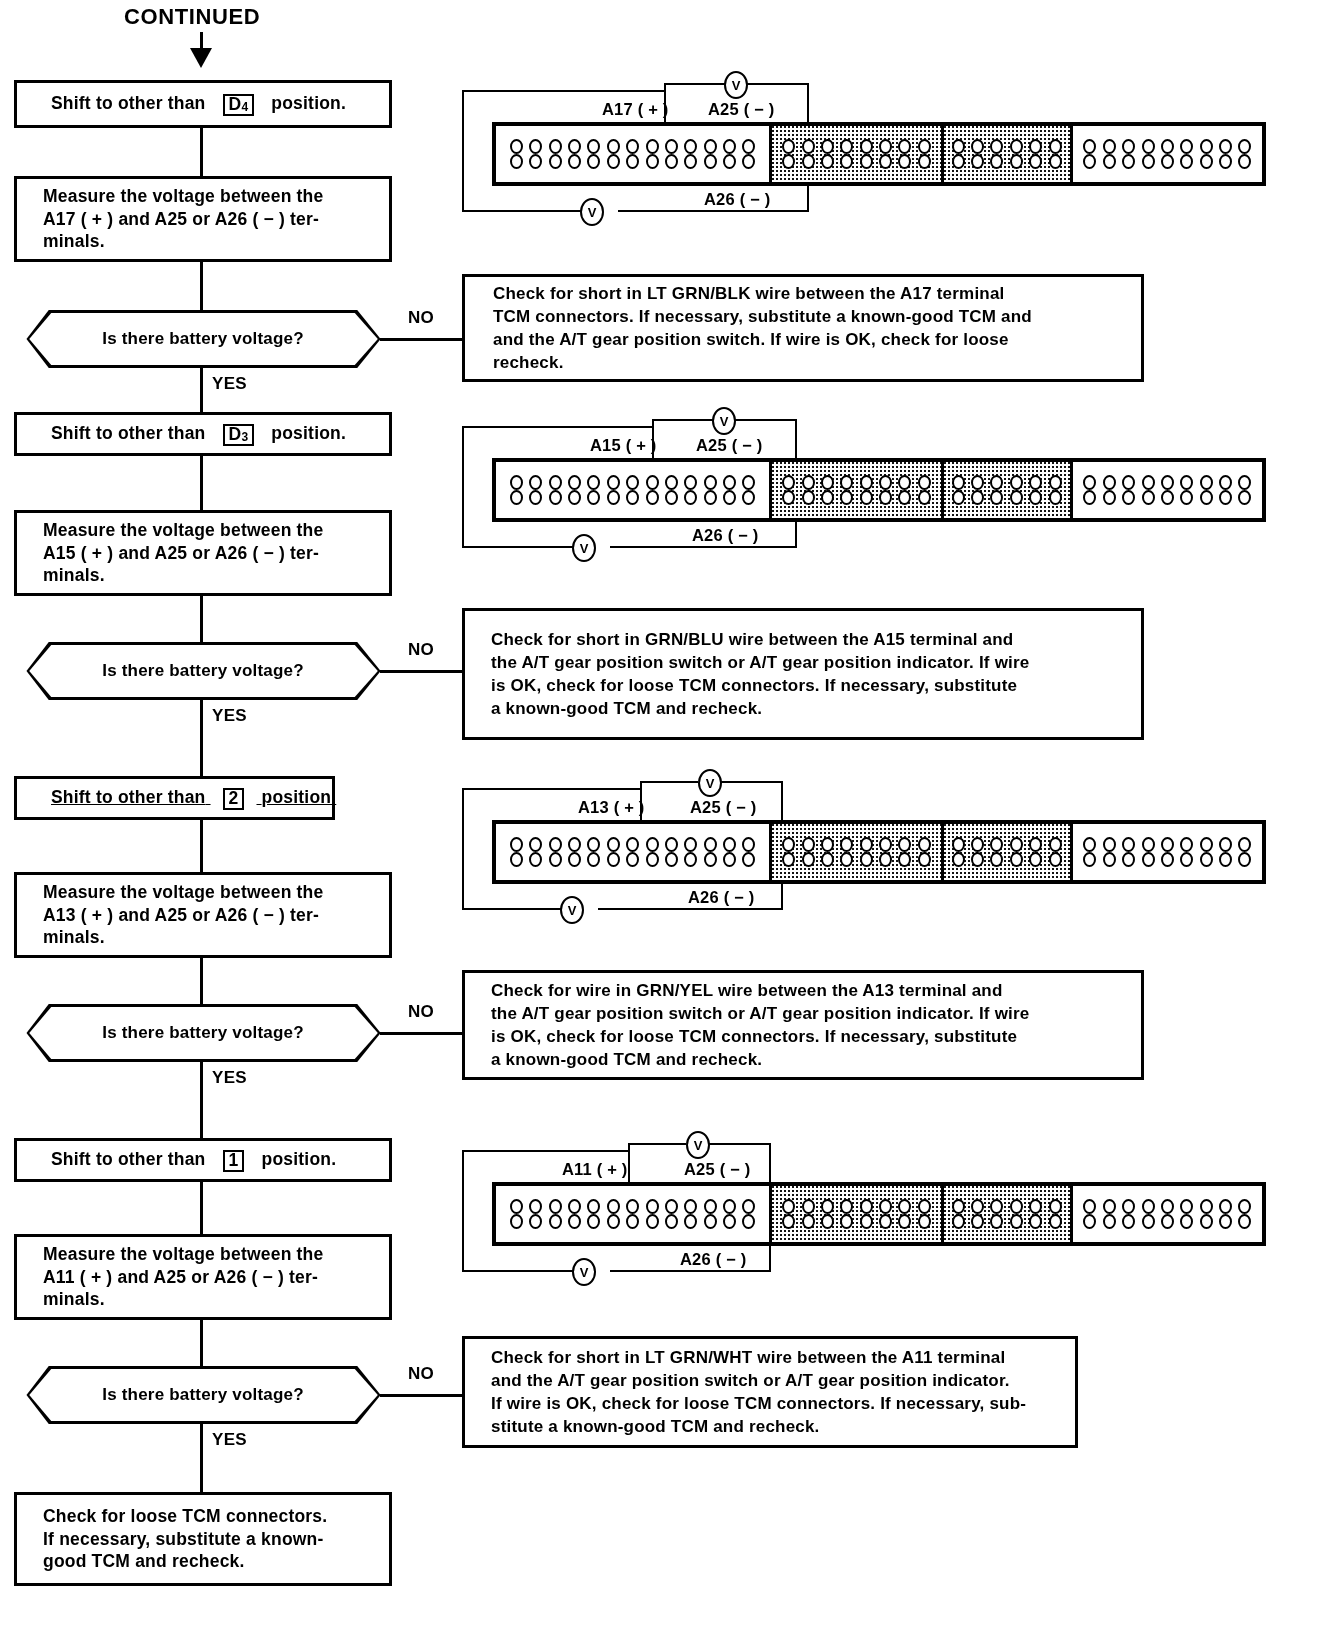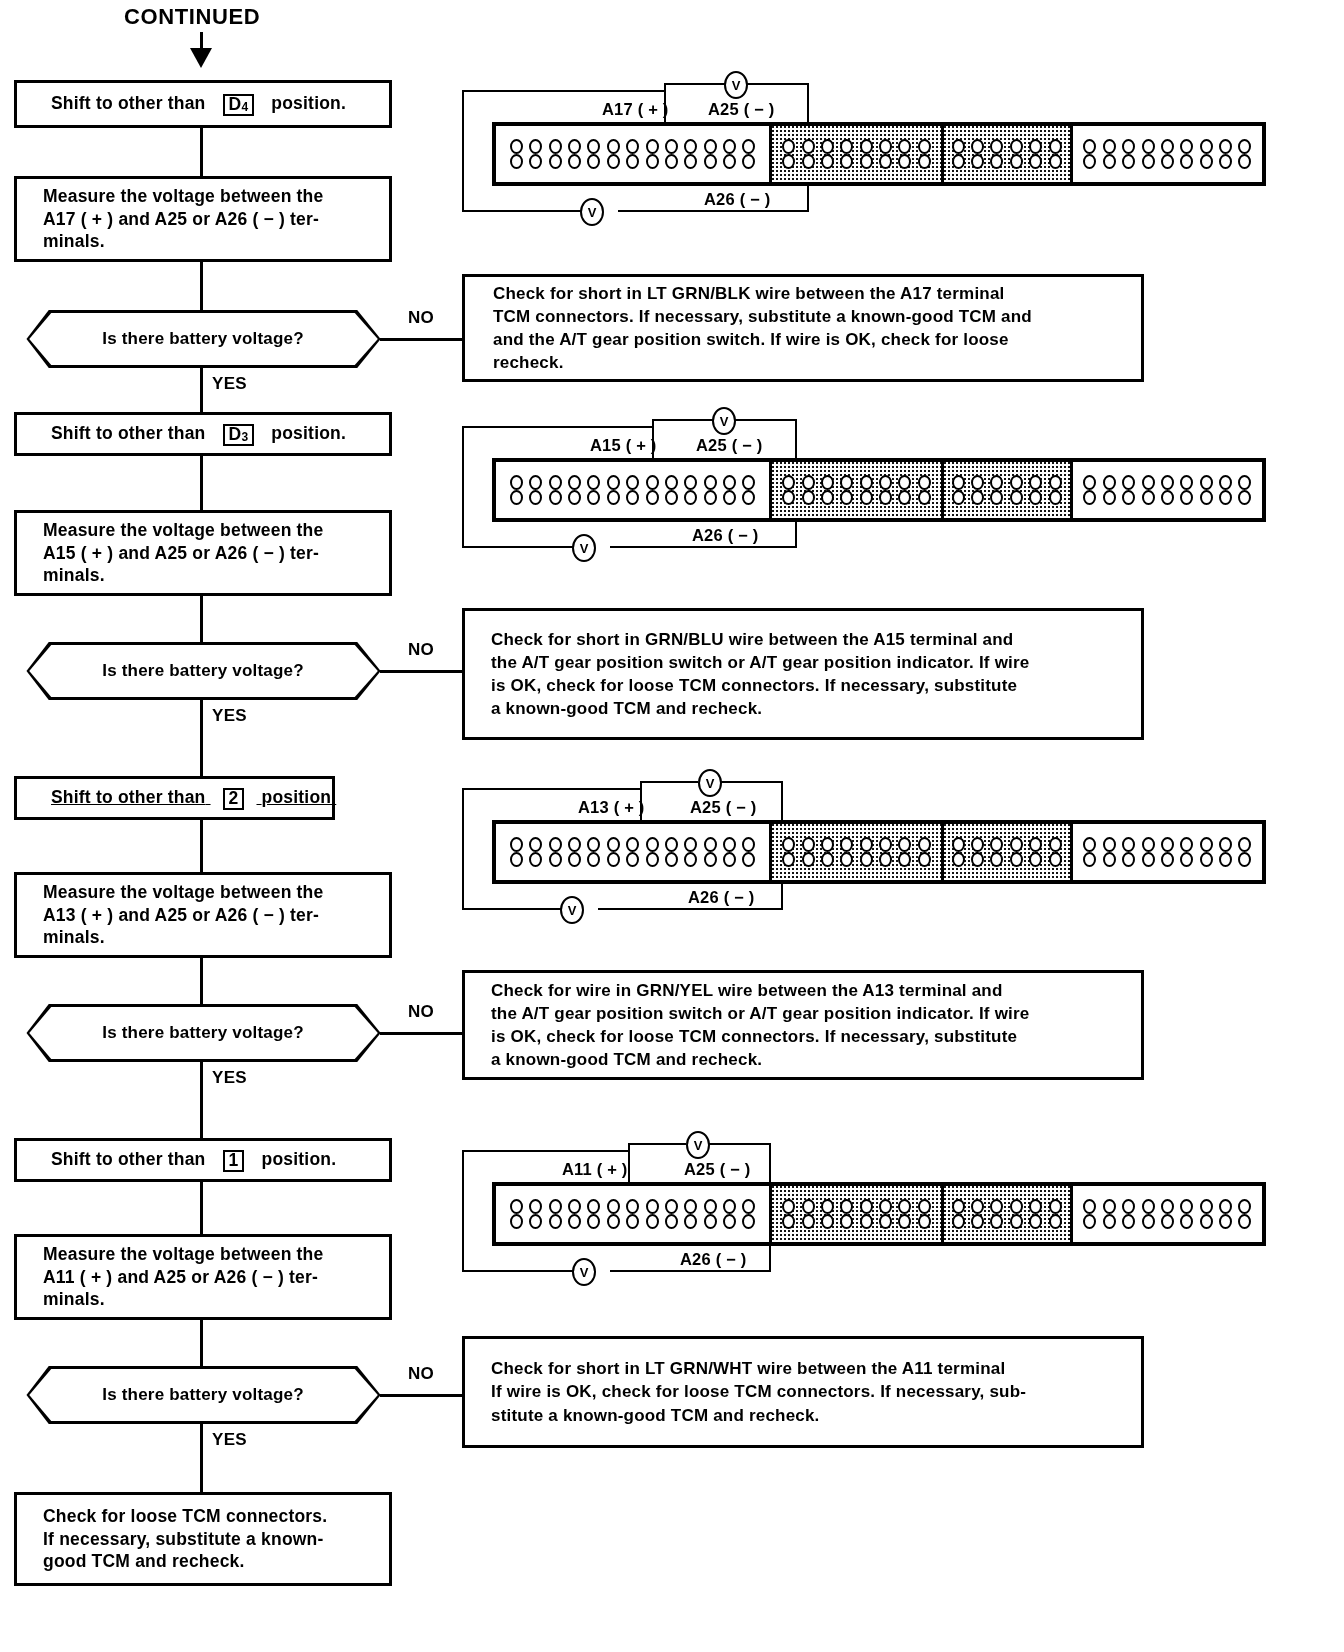--- a/index.html
+++ b/index.html
@@ -577,23 +577,24 @@
   <div class="hex" style="left:14px;top:1366px;width:378px;height:58px;">
     <div class="shape"></div>
     <div class="inner"></div>
     <div class="lbl">Is there battery voltage?</div>
   </div>
   <div class="hline abs" style="left:380px;top:1394px;width:82px;"></div>
   <div class="edgelbl" style="left:408px;top:1364px;">NO</div>
   <div class="edgelbl" style="left:212px;top:1430px;">YES</div>
   <div class="vline abs" style="left:200px;top:1422px;height:70px;"></div>
 
-  <div class="fbox abs" style="left:462px;top:1336px;width:682px;height:112px;">
+  <div class="fbox abs" style="left:462px;top:1336px;width:616px;height:112px;">
     <div class="txt" style="font-size:17px;line-height:1.36;padding-left:26px;">
       <div>Check for short in LT GRN/WHT wire between the A11 terminal</div>
+      <div>and the A/T gear position switch or A/T gear position indicator.</div>
       <div>If wire is OK, check for loose TCM connectors. If necessary, sub-</div>
       <div>stitute a known-good TCM and recheck.</div>
     </div>
   </div>
 
   <div class="diagwrap" style="left:462px;top:1128px;width:800px;height:160px;">
     <div class="thinh abs" style="left:166px;top:15px;width:58px;"></div>
     <div class="thinh abs" style="left:246px;top:15px;width:62px;"></div>
     <div class="vmeter" style="left:224px;top:3px;">
         <span>V</span>

